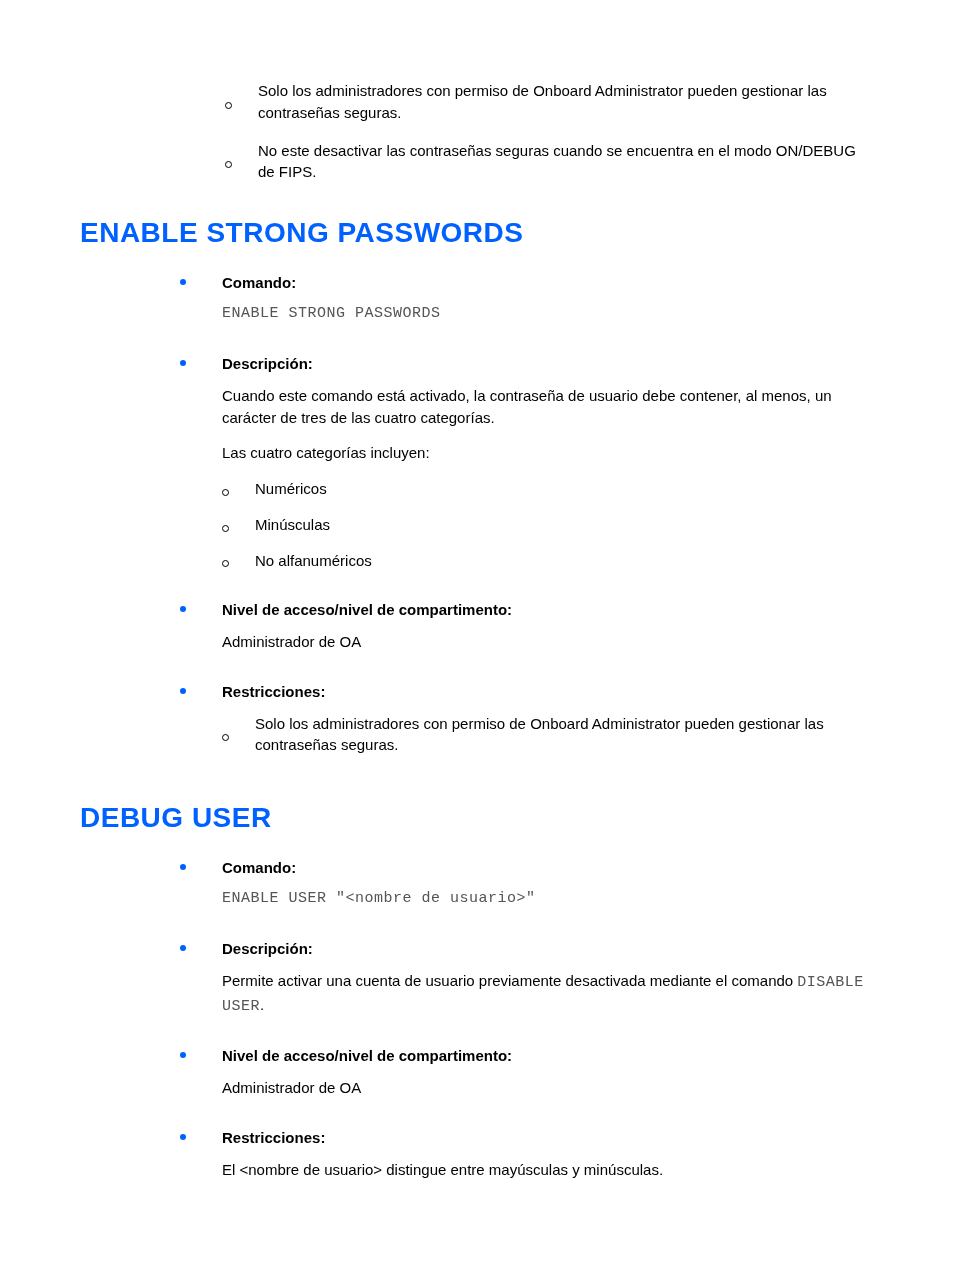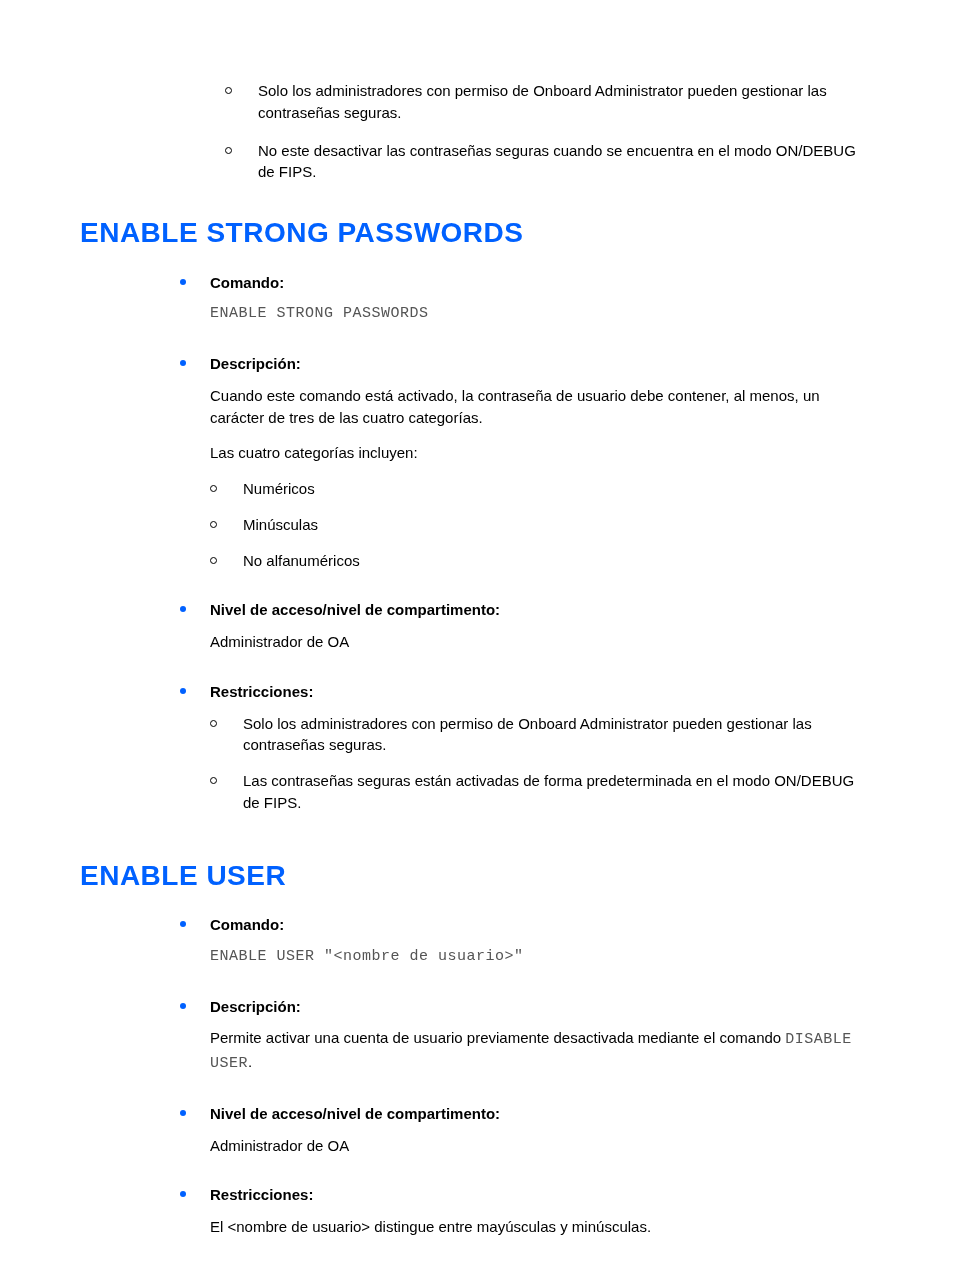--- a/index.html
+++ b/index.html
@@ -12,20 +12,21 @@
     box-sizing: border-box;
     line-height: 1.45;
   }
   .top-sub-list {
     margin-left: 145px;
     margin-bottom: 30px;
   }
   .sub-item {
     display: flex;
     margin-bottom: 16px;
+    align-items: center;
   }
   .sub-item .ring {
     width: 5px;
     height: 5px;
     border: 1px solid #000;
     border-radius: 50%;
     margin-top: 7px;
     margin-right: 26px;
     flex-shrink: 0;
   }
@@ -38,20 +39,21 @@
     font-weight: bold;
     letter-spacing: 0.5px;
     margin: 28px 0 18px 0;
   }
   .main-list {
     margin-left: 100px;
   }
   .main-item {
     display: flex;
     margin-bottom: 14px;
+    gap: 12px;
   }
   .main-item .dot {
     width: 6px;
     height: 6px;
     background: #0061ff;
     border-radius: 50%;
     margin-top: 7px;
     margin-right: 24px;
     flex-shrink: 0;
   }
@@ -134,31 +136,27 @@
 
   <div class="main-item">
     <span class="dot"></span>
     <div class="content">
       <div class="label">Restricciones:</div>
       <div class="inner-sub">
         <div class="sub-item">
           <span class="ring"></span>
           <span class="text">Solo los administradores con permiso de Onboard Administrator pueden gestionar las contraseñas seguras.</span>
         </div>
-        <div class="sub-item">
-          <span class="ring"></span>
-          <span class="text">Las contraseñas seguras están activadas de forma predeterminada en el modo ON/DEBUG de FIPS.</span>
-        </div>
       </div>
     </div>
   </div>
 
 </div>
 
-<h2>ENABLE USER</h2>
+<h2>DEBUG USER</h2>
 <div class="main-list">
 
   <div class="main-item">
     <span class="dot"></span>
     <div class="content">
       <div class="label">Comando:</div>
       <div class="body-text mono">ENABLE USER "&lt;nombre de usuario&gt;"</div>
     </div>
   </div>
 

